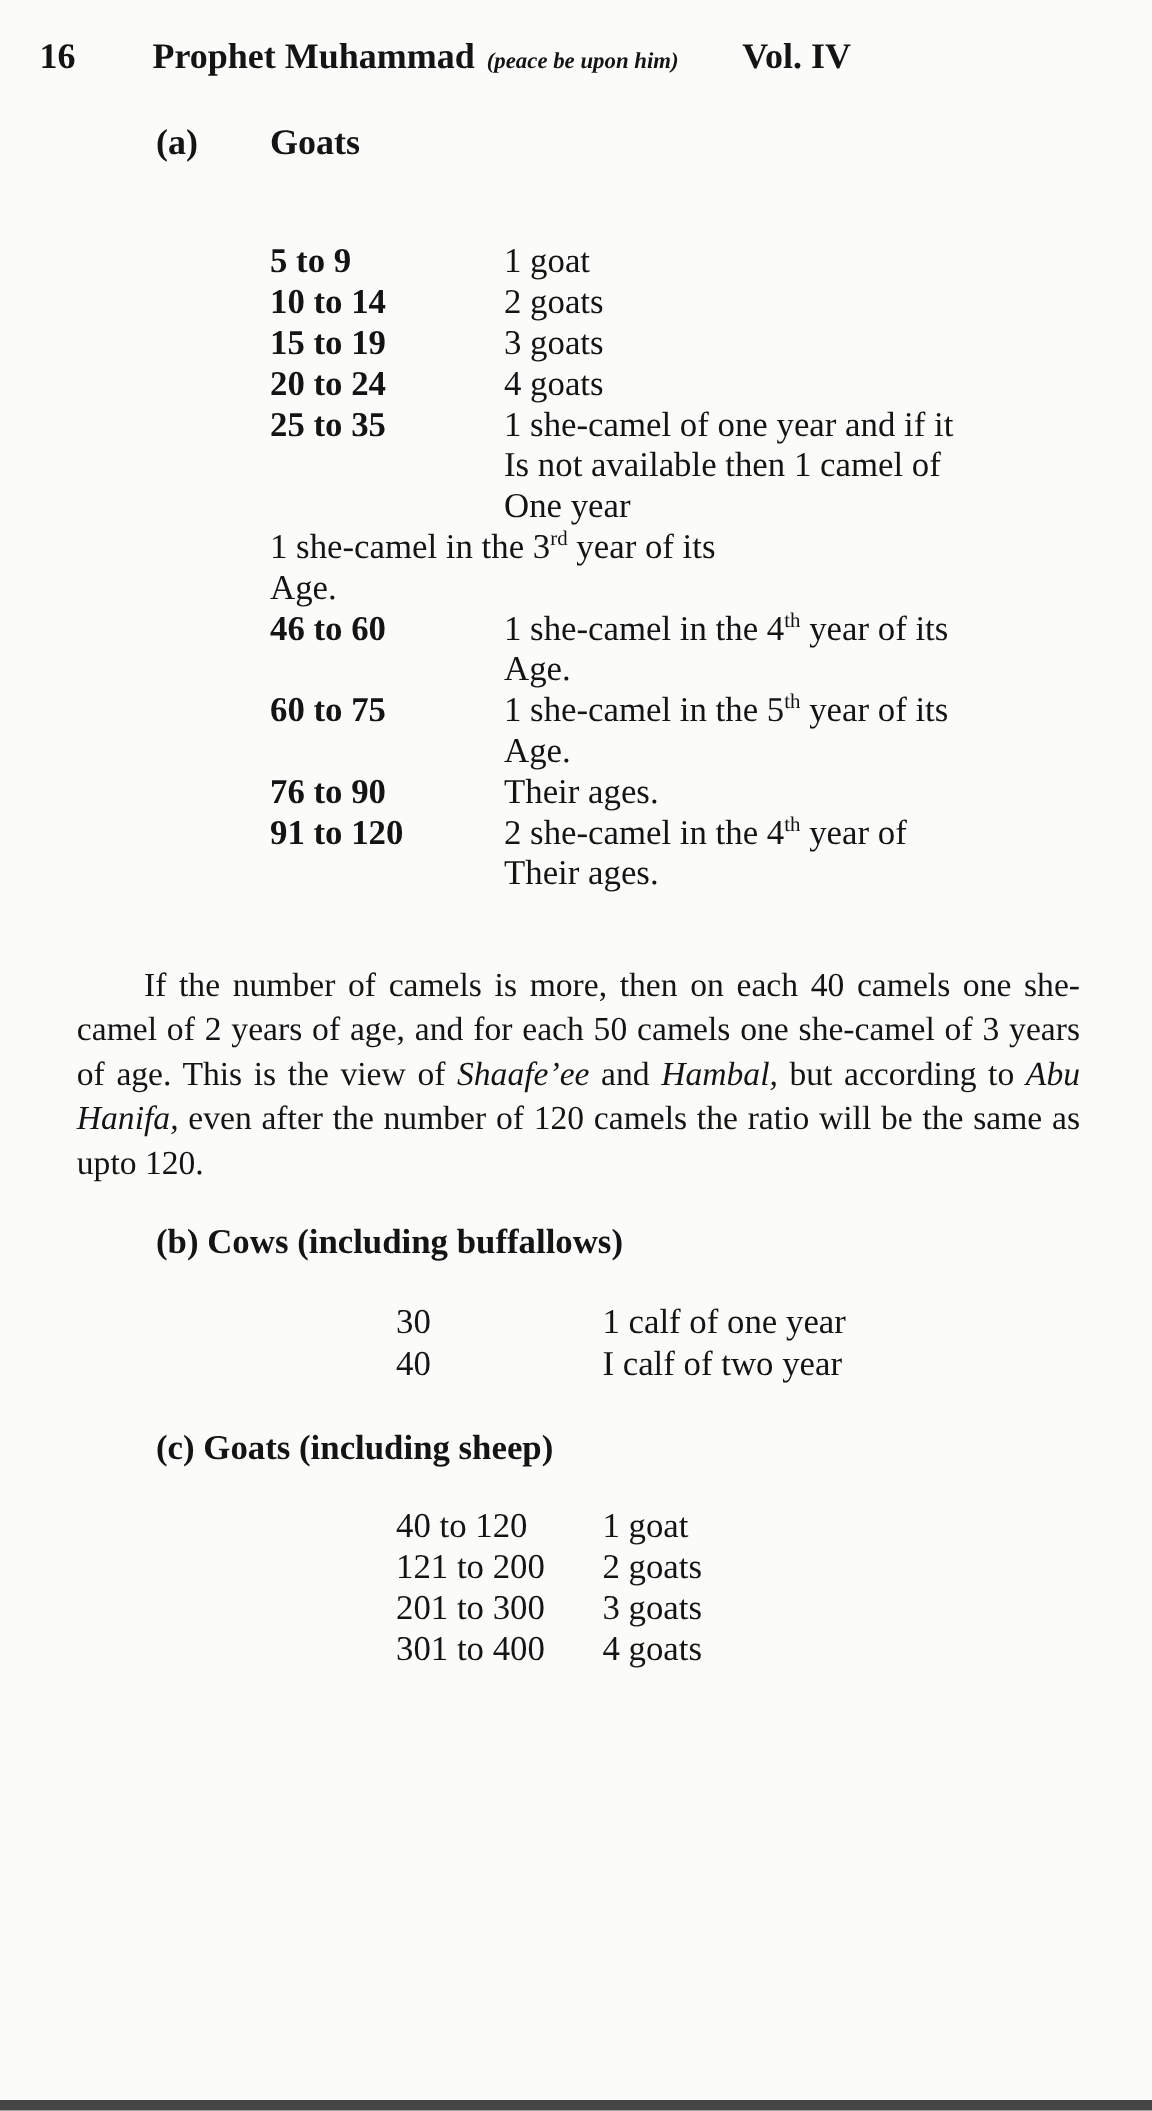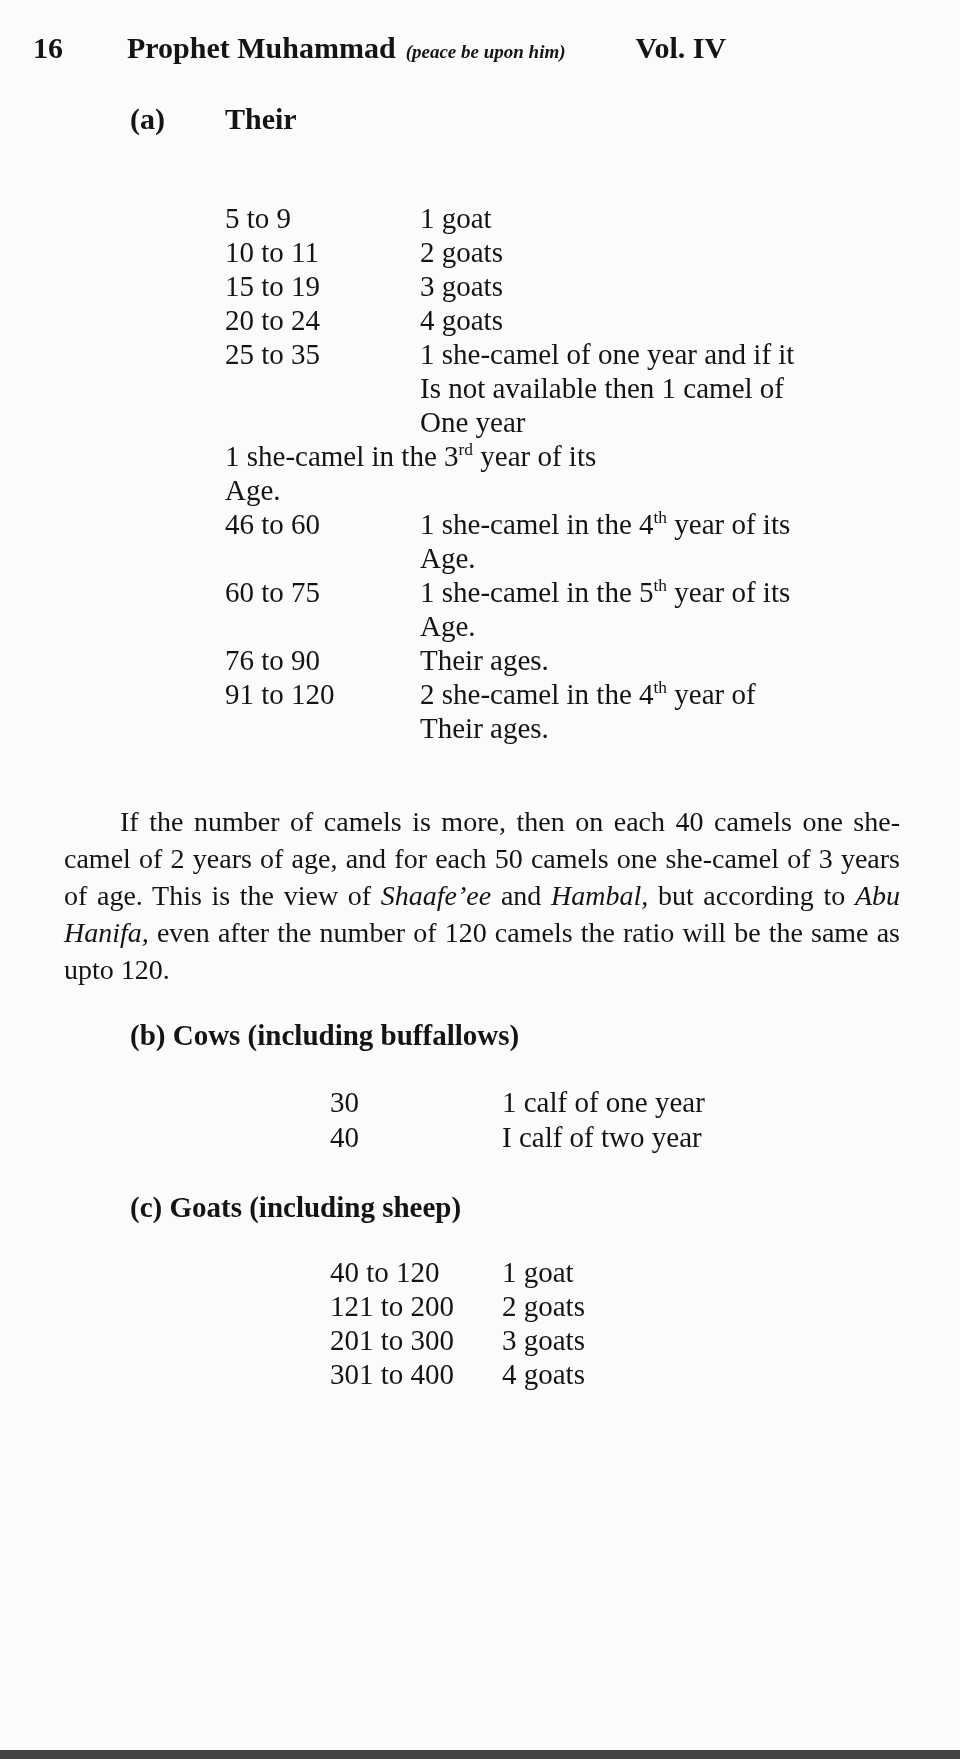--- a/index.html
+++ b/index.html
@@ -12,34 +12,34 @@
     color:#141414;
     overflow:hidden;
   }
   .header {
     display:flex; align-items:baseline;
     padding:30px 0 0 33px;
     font-weight:bold; font-size:30px; line-height:35px;
   }
   .btitle { margin-left:64px; white-space:nowrap; }
   .btitle .paren { font-style:italic; margin-left:10px; font-size:19px; }
-  .vol { margin-left:70px; }
+  .vol { margin-left:53px; }
 
   .sec-a-heading {
     display:flex;
     margin:32px 0 0 130px;
     font-weight:bold; font-size:30px; line-height:35px;
   }
   .sec-a-heading .label { width:95px; }
 
   .table { font-size:29px; line-height:34px; }
   .table-a { margin:65px 0 0 225px; }
   .trow { display:flex; }
   .trow .range { flex-shrink:0; }
-  .table-a .range { width:195px; }
+  .table-a .range { width:195px;font-weight:bold; }
   .table-b .range, .table-c .range { width:172px;margin-left:35px; }
   sup { font-size:0.6em; vertical-align:super; line-height:0; }
 
   .paragraph {
     margin:58px 60px 0 64px;
     font-size:28px; line-height:37px;
     text-align:justify; text-indent:56px;
   }
   .paragraph i { font-style:italic; }
 
@@ -64,32 +64,32 @@
 <div class="page">
 
   <div class="header">
     <span class="pnum">16</span>
     <span class="btitle"><span>Prophet Muhammad</span><span class="paren">(peace be upon him)</span></span>
     <span class="vol">Vol. IV</span>
   </div>
 
   <div class="sec-a-heading">
     <span class="label">(a)</span>
-    <span>Their</span>
+    <span>Goats</span>
   </div>
 
   <div class="table table-a" id="table-a">
       <div class="trow">
         <div class="range">5 to 9</div>
         <div class="desc">
           <div class="dline"><span>1 goat</span></div>
         </div>
       </div>
       <div class="trow">
-        <div class="range">10 to 11</div>
+        <div class="range">10 to 14</div>
         <div class="desc">
           <div class="dline"><span>2 goats</span></div>
         </div>
       </div>
       <div class="trow">
         <div class="range">15 to 19</div>
         <div class="desc">
           <div class="dline"><span>3 goats</span></div>
         </div>
       </div>

